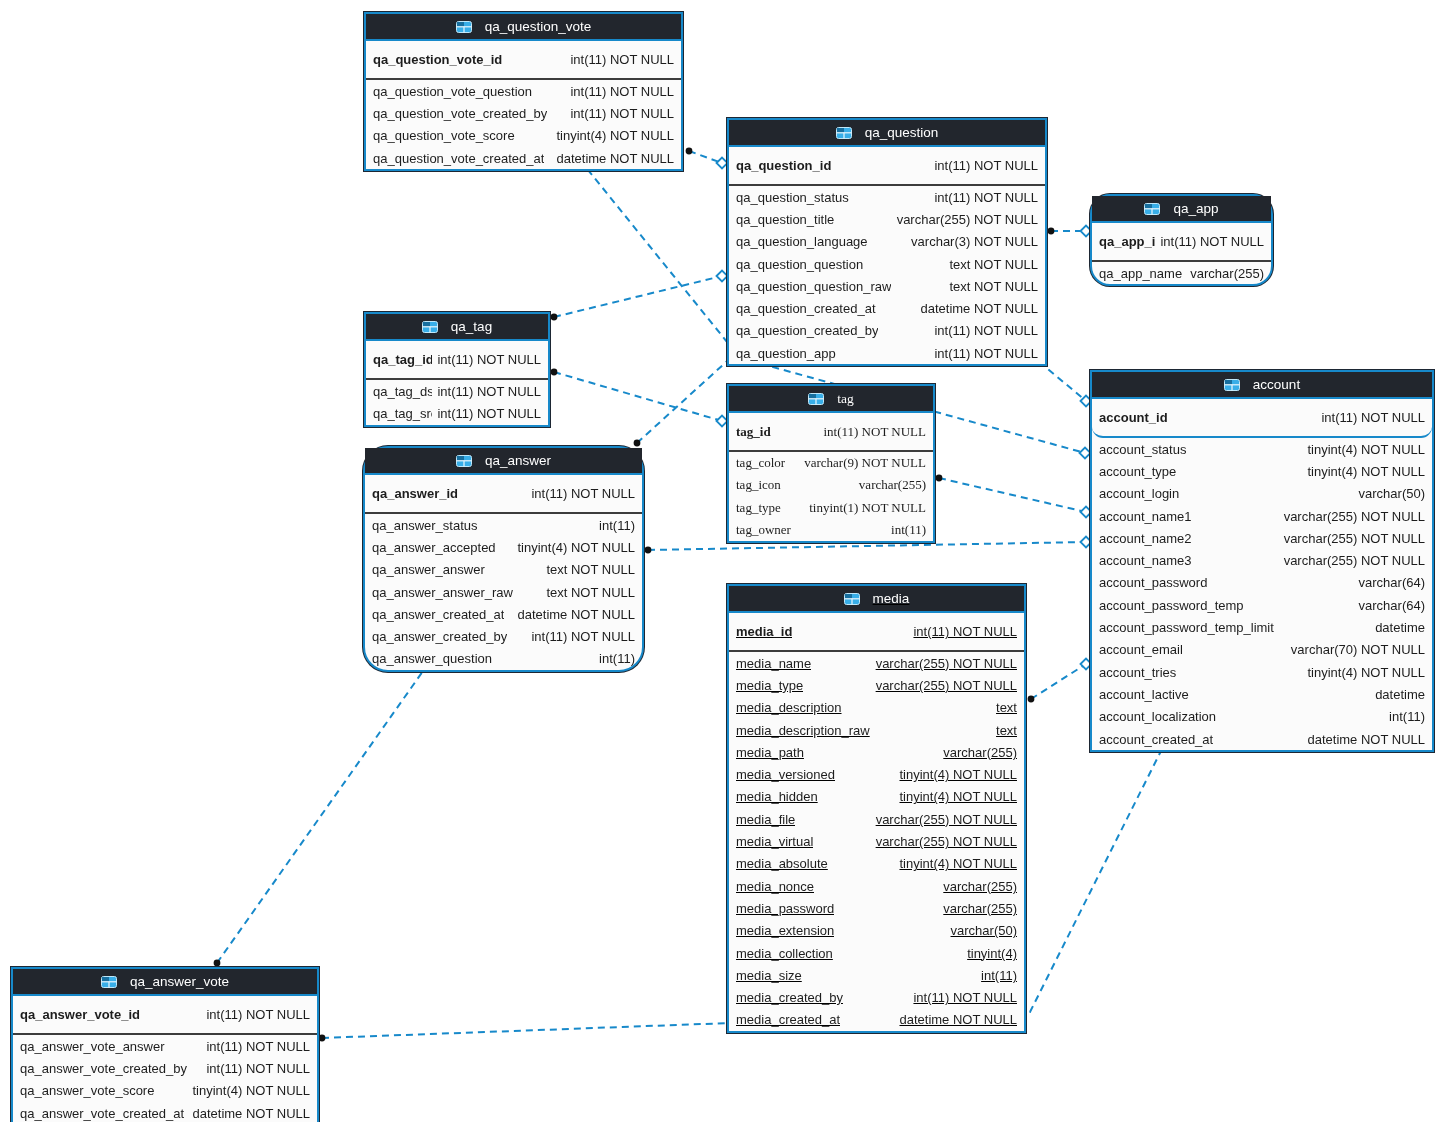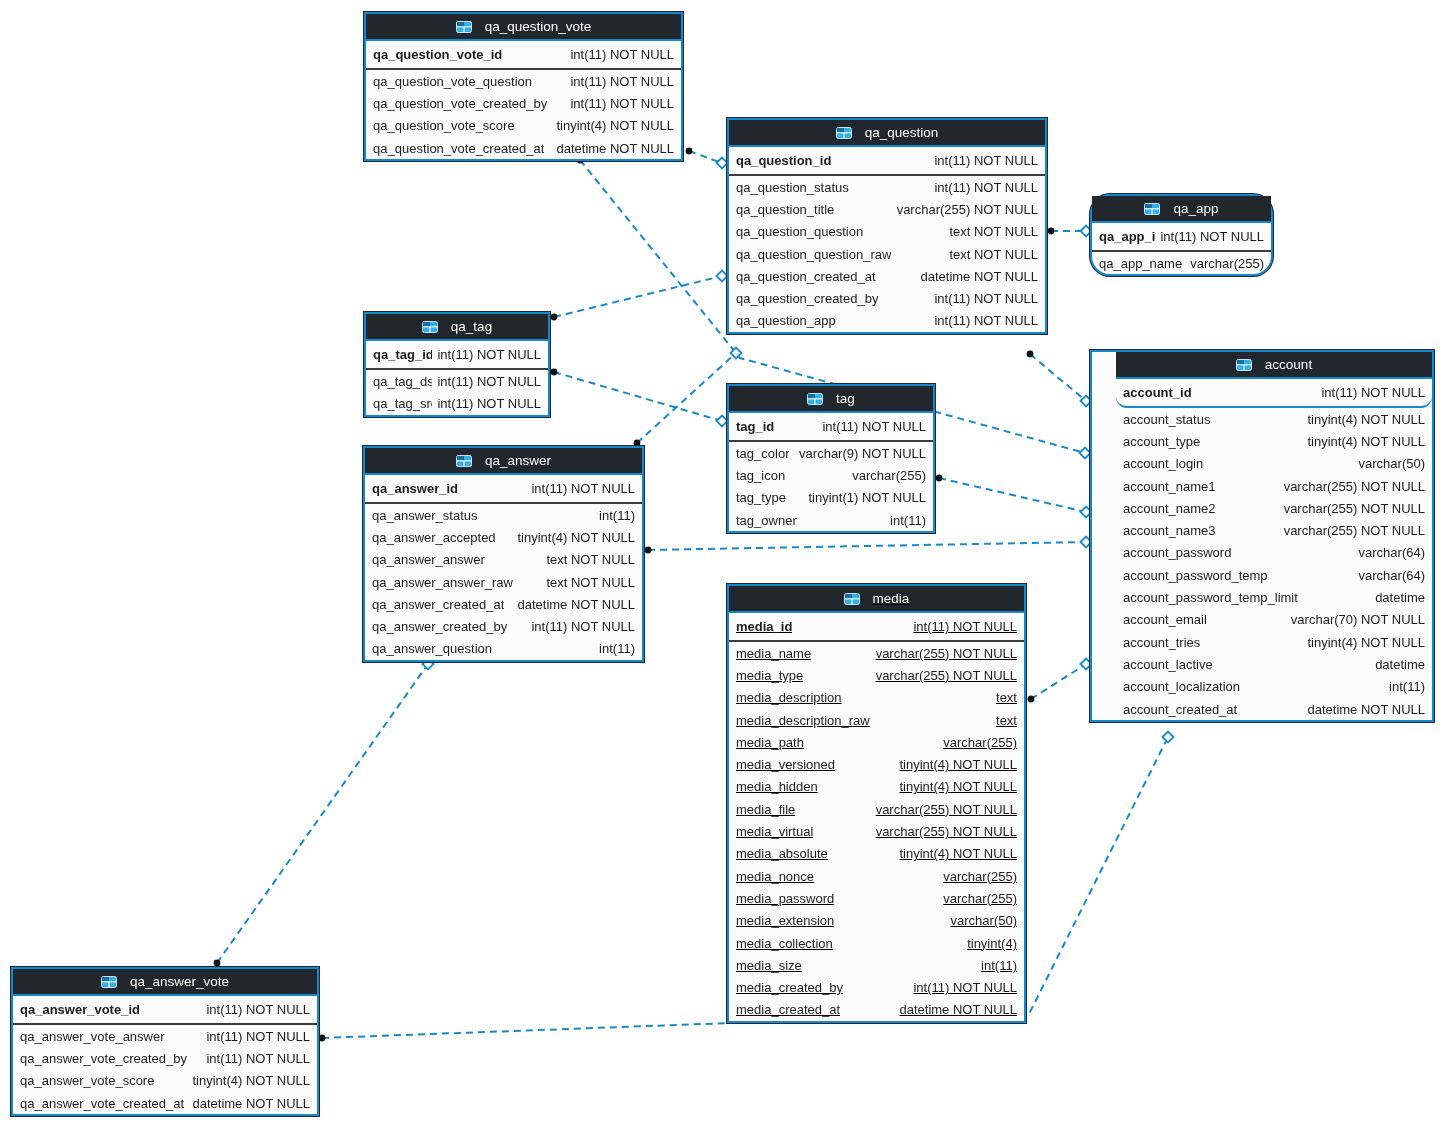--- a/index.html
+++ b/index.html
@@ -17,21 +17,21 @@
   .table{position:absolute;z-index:2;background:var(--body-bg);
          border:2px solid var(--border);box-shadow:0 0 0 1px #1d2733;
          box-sizing:border-box;}
   .thead{background:var(--header-bg);color:var(--header-text);height:25px;
          display:flex;align-items:center;justify-content:center;gap:13px;
          font-size:13.5px;border-bottom:2px solid var(--border);}
   .ticon{display:inline-flex;line-height:0;}
   .row{display:flex;justify-content:space-between;align-items:center;
        height:22.3px;padding:0 7px;font-size:13px;color:var(--text);
        white-space:nowrap;gap:5px;}
-  .pkrows .row{height:27px;font-weight:bold;text-align:right;}
+  .pkrows .row{height:37px;font-weight:bold;text-align:right;}
   .pkrows .row .ftype{font-weight:normal;}
   .pkrows{border-bottom:2px solid var(--pk-separator);}
   .table.selected .pkrows{border-bottom:2px solid var(--pk-separator-selected);border-radius:11px;}
   .fname{overflow:hidden;}
   .ftype{margin-left:auto;}
 </style>
 </head>
 <body>
 
 <div id="canvas" style="width: 1445px; height: 1122px;">
@@ -155,20 +155,24 @@
     <div class="rows">
         <div class="row">
     <span class="fname">qa_question_status</span>
     <span class="ftype">int(11) NOT NULL</span>
   </div>
         <div class="row">
     <span class="fname">qa_question_title</span>
     <span class="ftype">varchar(255) NOT NULL</span>
   </div>
         <div class="row">
+    <span class="fname">qa_question_language</span>
+    <span class="ftype">varchar(3) NOT NULL</span>
+  </div>
+        <div class="row">
     <span class="fname">qa_question_question</span>
     <span class="ftype">text NOT NULL</span>
   </div>
         <div class="row">
     <span class="fname">qa_question_question_raw</span>
     <span class="ftype">text NOT NULL</span>
   </div>
         <div class="row">
     <span class="fname">qa_question_created_at</span>
     <span class="ftype">datetime NOT NULL</span>
@@ -230,21 +234,21 @@
         <div class="row">
     <span class="fname">qa_tag_dst</span>
     <span class="ftype">int(11) NOT NULL</span>
   </div>
         <div class="row">
     <span class="fname">qa_tag_src</span>
     <span class="ftype">int(11) NOT NULL</span>
   </div>
       </div>
   </div>
-    <div class="table" style="left: 727px; top: 384px; width: 208px;">
+    <div class="table" style="left: 727px; top: 384px; width: 208px; font-family: Liberation Serif, serif;">
     <div class="thead">
       <span class="ticon">
         <svg width="16" height="12" viewBox="0 0 16 12">
           <rect x="0.5" y="0.5" width="15" height="11" rx="2" fill="#38aee8" stroke="#bfe7f9" stroke-width="1"></rect>
           <rect x="1" y="1" width="7" height="4.6" fill="#176f9f"></rect>
           <line x1="0.5" y1="5.8" x2="15.5" y2="5.8" stroke="#eaf7fd" stroke-width="1.2"></line>
           <line x1="8" y1="5.8" x2="8" y2="11.5" stroke="#eaf7fd" stroke-width="1.2"></line>
         </svg>
       </span>
       <span class="ttitle">tag</span>
@@ -267,21 +271,21 @@
         <div class="row">
     <span class="fname">tag_type</span>
     <span class="ftype">tinyint(1) NOT NULL</span>
   </div>
         <div class="row">
     <span class="fname">tag_owner</span>
     <span class="ftype">int(11)</span>
   </div>
       </div>
   </div>
-    <div class="table selected" style="left: 1090px; top: 350px; width: 344px; padding-left: 24px;">
+    <div class="table selected" style="left: 1090px; top: 370px; width: 344px;">
     <div class="thead">
       <span class="ticon">
         <svg width="16" height="12" viewBox="0 0 16 12">
           <rect x="0.5" y="0.5" width="15" height="11" rx="2" fill="#38aee8" stroke="#bfe7f9" stroke-width="1"></rect>
           <rect x="1" y="1" width="7" height="4.6" fill="#176f9f"></rect>
           <line x1="0.5" y1="5.8" x2="15.5" y2="5.8" stroke="#eaf7fd" stroke-width="1.2"></line>
           <line x1="8" y1="5.8" x2="8" y2="11.5" stroke="#eaf7fd" stroke-width="1.2"></line>
         </svg>
       </span>
       <span class="ttitle">account</span>
@@ -344,21 +348,21 @@
         <div class="row">
     <span class="fname">account_localization</span>
     <span class="ftype">int(11)</span>
   </div>
         <div class="row">
     <span class="fname">account_created_at</span>
     <span class="ftype">datetime NOT NULL</span>
   </div>
       </div>
   </div>
-    <div class="table" style="left: 363px; top: 446px; width: 281px;">
+    <div class="table" style="left: 363px; top: 446px; width: 281px; border-radius: 25px;">
     <div class="thead">
       <span class="ticon">
         <svg width="16" height="12" viewBox="0 0 16 12">
           <rect x="0.5" y="0.5" width="15" height="11" rx="2" fill="#38aee8" stroke="#bfe7f9" stroke-width="1"></rect>
           <rect x="1" y="1" width="7" height="4.6" fill="#176f9f"></rect>
           <line x1="0.5" y1="5.8" x2="15.5" y2="5.8" stroke="#eaf7fd" stroke-width="1.2"></line>
           <line x1="8" y1="5.8" x2="8" y2="11.5" stroke="#eaf7fd" stroke-width="1.2"></line>
         </svg>
       </span>
       <span class="ttitle">qa_answer</span>

